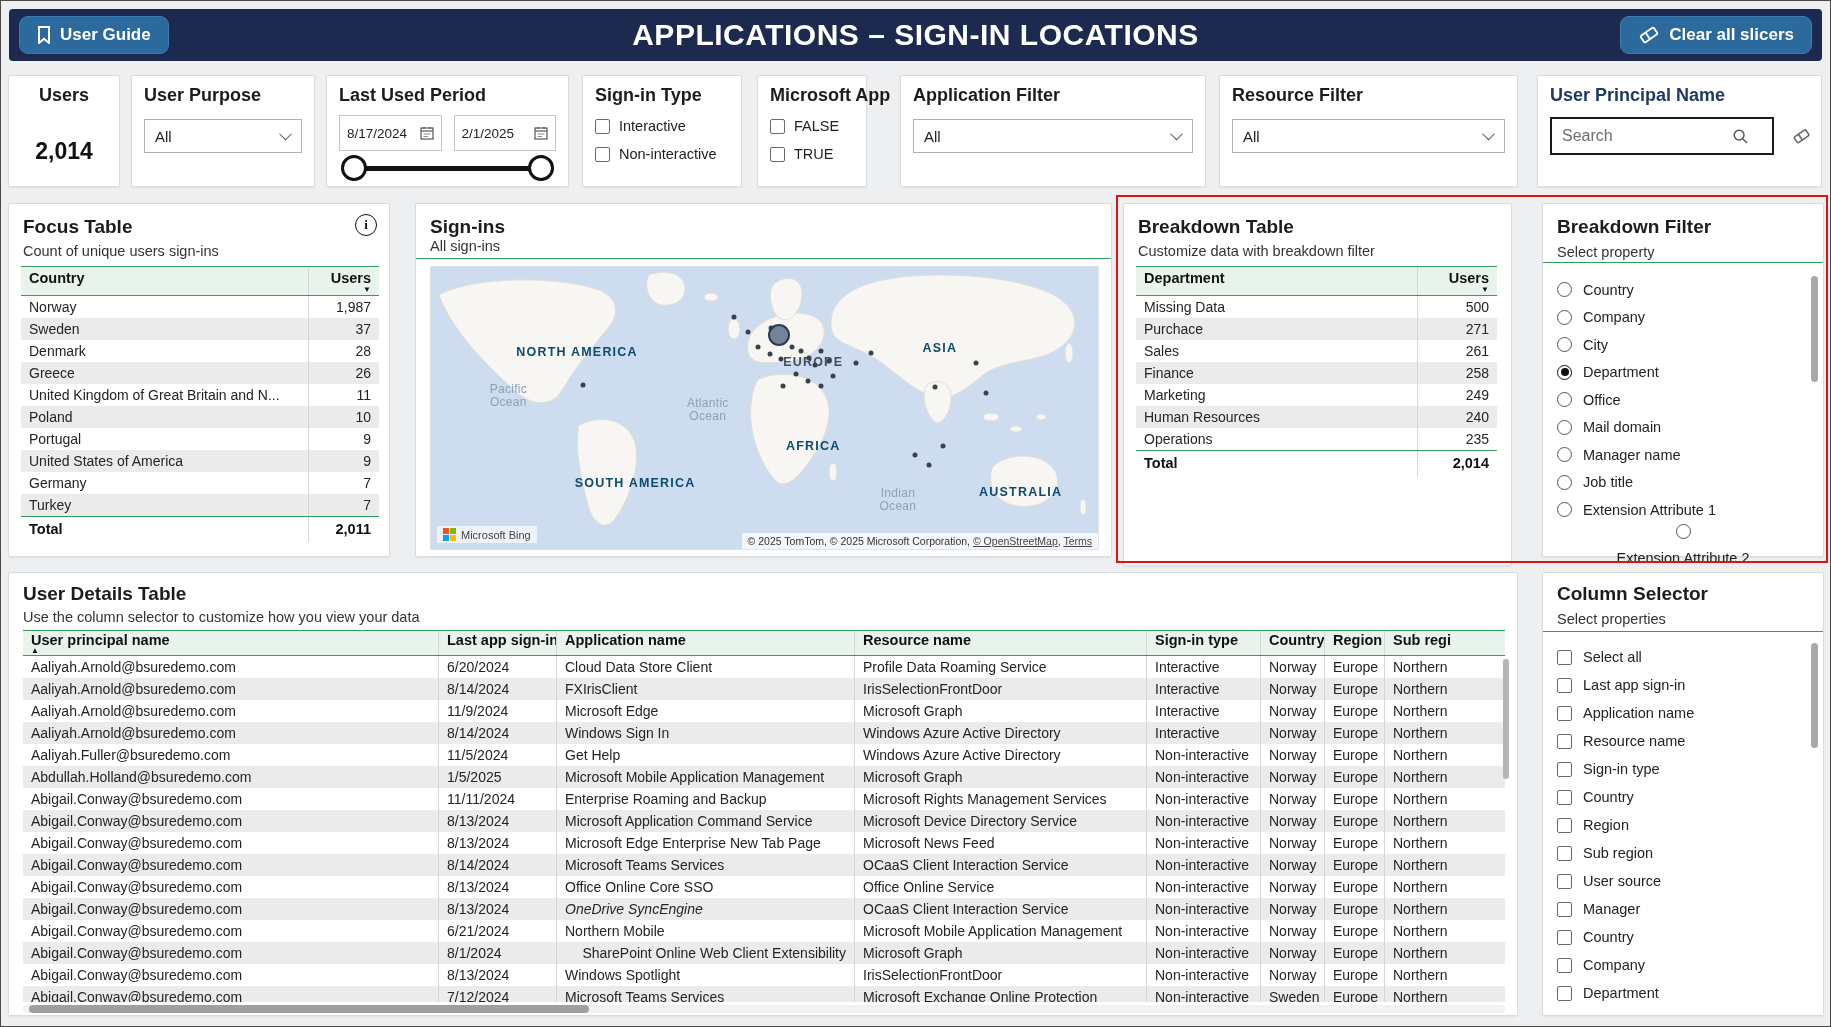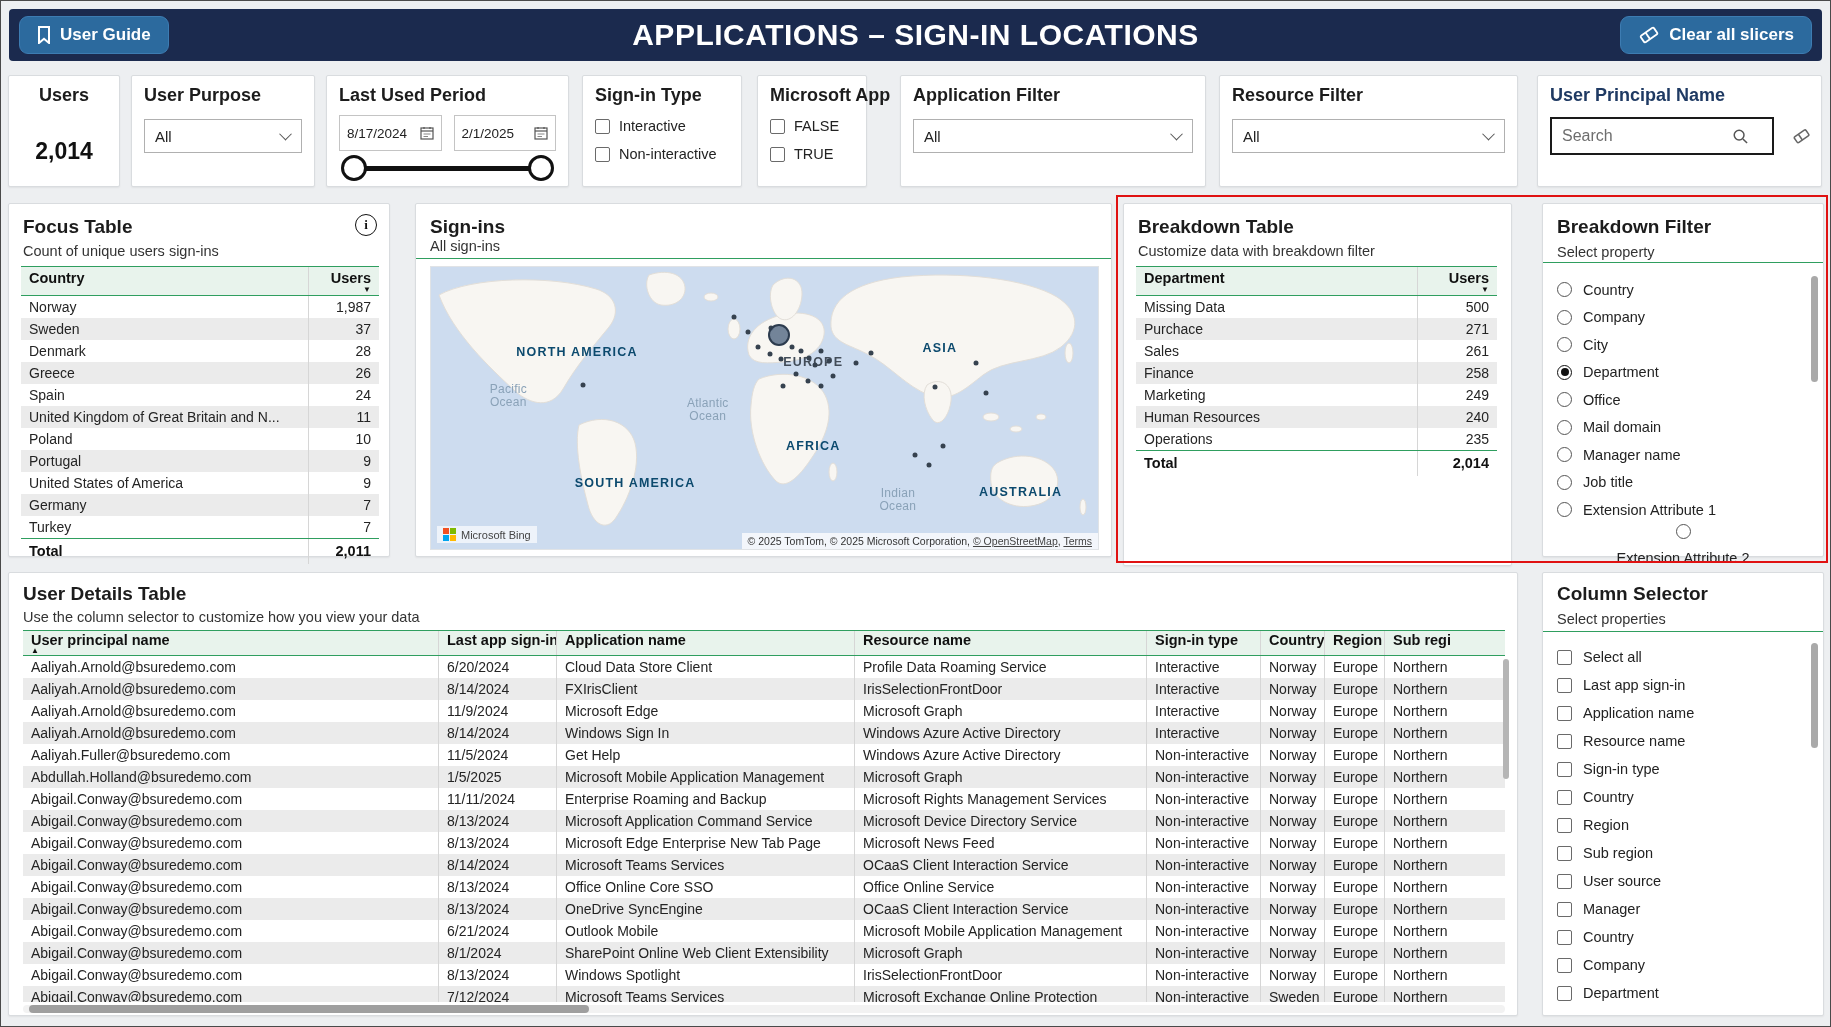--- a/index.html
+++ b/index.html
@@ -295,24 +295,20 @@
           <div class="td" style="width: 287px;">Sweden</div>
           <div class="td sep num" style="width: 71px;">37</div>
         </div>
         <div class="trow">
           <div class="td" style="width: 287px;">Denmark</div>
           <div class="td sep num" style="width: 71px;">28</div>
         </div>
         <div class="trow">
           <div class="td" style="width: 287px;">Greece</div>
           <div class="td sep num" style="width: 71px;">26</div>
-        </div>
-        <div class="trow">
-          <div class="td" style="width: 287px;">Spain</div>
-          <div class="td sep num" style="width: 71px;">24</div>
         </div>
         <div class="trow">
           <div class="td" style="width: 287px;">United Kingdom of Great Britain and N...</div>
           <div class="td sep num" style="width: 71px;">11</div>
         </div>
         <div class="trow">
           <div class="td" style="width: 287px;">Poland</div>
           <div class="td sep num" style="width: 71px;">10</div>
         </div>
         <div class="trow">
@@ -635,41 +631,41 @@
           <div class="dt-c line" style="width: 298px;">Office Online Core SSO</div>
           <div class="dt-c line" style="width: 292px;">Office Online Service</div>
           <div class="dt-c line" style="width: 114px;">Non-interactive</div>
           <div class="dt-c line" style="width: 64px;">Norway</div>
           <div class="dt-c line" style="width: 60px;">Europe</div>
           <div class="dt-c line" style="width: 66px;">Northern Europe</div>
         </div>
         <div class="dt-row">
           <div class="dt-c" style="width: 415px;">Abigail.Conway@bsuredemo.com</div>
           <div class="dt-c line" style="width: 118px;">8/13/2024</div>
-          <div class="dt-c line" style="width: 298px;">OneDrive SyncEngine</div>
+          <div class="dt-c line" style="width: 298px; font-style: italic;">OneDrive SyncEngine</div>
           <div class="dt-c line" style="width: 292px;">OCaaS Client Interaction Service</div>
           <div class="dt-c line" style="width: 114px;">Non-interactive</div>
           <div class="dt-c line" style="width: 64px;">Norway</div>
           <div class="dt-c line" style="width: 60px;">Europe</div>
           <div class="dt-c line" style="width: 66px;">Northern Europe</div>
         </div>
         <div class="dt-row">
           <div class="dt-c" style="width: 415px;">Abigail.Conway@bsuredemo.com</div>
           <div class="dt-c line" style="width: 118px;">6/21/2024</div>
-          <div class="dt-c line" style="width: 298px;">Outlook Mobile</div>
+          <div class="dt-c line" style="width: 298px;">Northern Mobile</div>
           <div class="dt-c line" style="width: 292px;">Microsoft Mobile Application Management</div>
           <div class="dt-c line" style="width: 114px;">Non-interactive</div>
           <div class="dt-c line" style="width: 64px;">Norway</div>
           <div class="dt-c line" style="width: 60px;">Europe</div>
           <div class="dt-c line" style="width: 66px;">Northern Europe</div>
         </div>
         <div class="dt-row">
           <div class="dt-c" style="width: 415px;">Abigail.Conway@bsuredemo.com</div>
           <div class="dt-c line" style="width: 118px;">8/1/2024</div>
-          <div class="dt-c line" style="width: 298px;">SharePoint Online Web Client Extensibility</div>
+          <div class="dt-c line" style="width: 298px; text-align: right;">SharePoint Online Web Client Extensibility</div>
           <div class="dt-c line" style="width: 292px;">Microsoft Graph</div>
           <div class="dt-c line" style="width: 114px;">Non-interactive</div>
           <div class="dt-c line" style="width: 64px;">Norway</div>
           <div class="dt-c line" style="width: 60px;">Europe</div>
           <div class="dt-c line" style="width: 66px;">Northern Europe</div>
         </div>
         <div class="dt-row">
           <div class="dt-c" style="width: 415px;">Abigail.Conway@bsuredemo.com</div>
           <div class="dt-c line" style="width: 118px;">8/13/2024</div>
           <div class="dt-c line" style="width: 298px;">Windows Spotlight</div>

